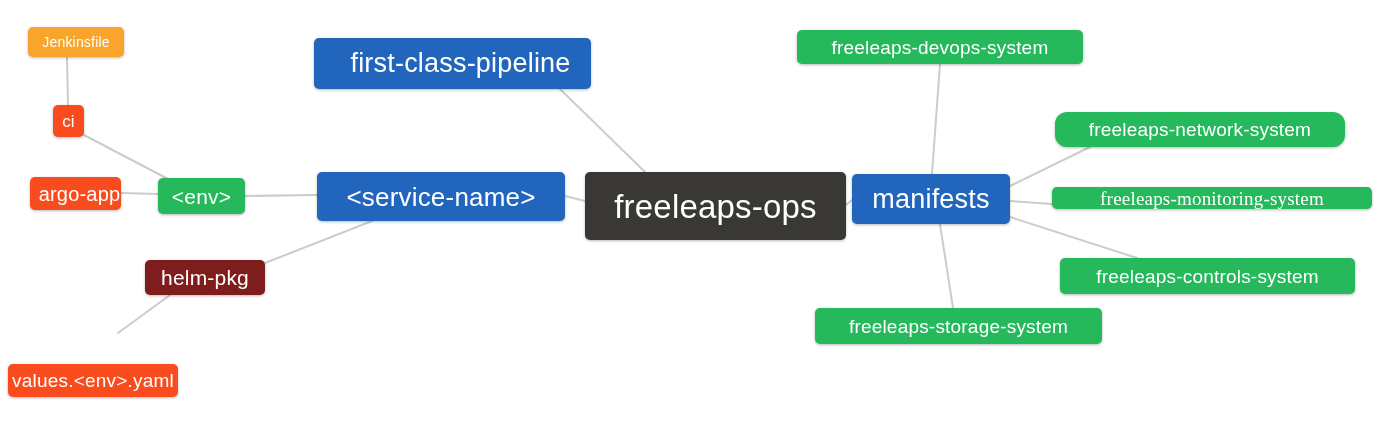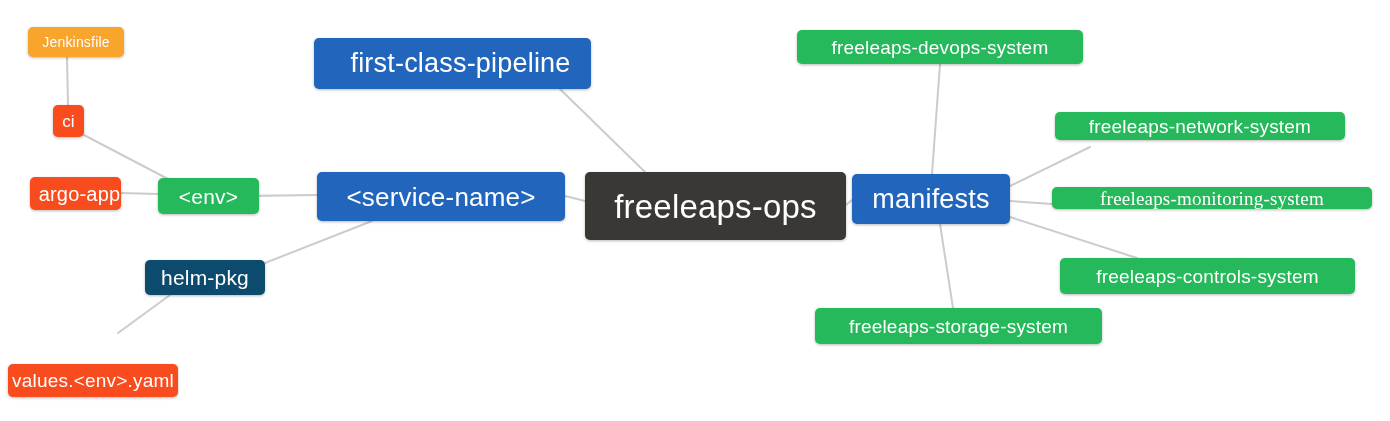--- a/index.html
+++ b/index.html
@@ -60,45 +60,45 @@
   <div>
       <div class="node" style="left: 28px; top: 27px; width: 96px; height: 30px; background: rgb(249, 164, 42); font-size: 14px; color: rgb(255, 255, 255);">
         <span>Jenkinsfile</span>
       </div>
       <div class="node" style="left: 53px; top: 105px; width: 31px; height: 32px; background: rgb(248, 76, 30); font-size: 17px; color: rgb(255, 255, 255);">
         <span>ci</span>
       </div>
       <div class="node" style="left: 30px; top: 177px; width: 91px; height: 33px; background: rgb(248, 76, 30); font-size: 20px; color: rgb(255, 255, 255); padding-left: 8px;">
         <span>argo-app</span>
       </div>
-      <div class="node" style="left: 158px; top: 178px; width: 101px; height: 36px; background: rgb(38, 185, 92); font-size: 21px; color: rgb(255, 255, 255);">
+      <div class="node" style="left: 158px; top: 178px; width: 87px; height: 36px; background: rgb(38, 185, 92); font-size: 21px; color: rgb(255, 255, 255);">
         <span>&lt;env&gt;</span>
       </div>
-      <div class="node" style="left: 145px; top: 260px; width: 120px; height: 35px; background: #0c4a6e; font-size: 21px; color: rgb(255, 255, 255); align-items: center;">
+      <div class="node" style="left: 145px; top: 260px; width: 120px; height: 35px; background: #7f1d1d; font-size: 21px; color: rgb(255, 255, 255); align-items: center;">
         <span>helm-pkg</span>
       </div>
       <div class="node" style="left: 8px; top: 333px; width: 170px; height: 33px; background: rgb(248, 76, 30); font-size: 19px; color: rgb(255, 255, 255); margin-top: 31px;">
         <span>values.&lt;env&gt;.yaml</span>
       </div>
       <div class="node" style="left: 314px; top: 38px; width: 277px; height: 51px; background: rgb(33, 102, 188); font-size: 27px; color: rgb(255, 255, 255); padding-left: 16px;">
         <span>first-class-pipeline</span>
       </div>
       <div class="node" style="left: 317px; top: 172px; width: 248px; height: 49px; background: rgb(33, 102, 188); font-size: 26px; color: rgb(255, 255, 255);">
         <span>&lt;service-name&gt;</span>
       </div>
       <div class="node" style="left: 585px; top: 172px; width: 261px; height: 68px; background: rgb(58, 56, 53); font-size: 33px; color: rgb(255, 255, 255);">
         <span>freeleaps-ops</span>
       </div>
       <div class="node" style="left: 852px; top: 174px; width: 158px; height: 50px; background: rgb(33, 102, 188); font-size: 27px; color: rgb(255, 255, 255);">
         <span>manifests</span>
       </div>
       <div class="node" style="left: 797px; top: 30px; width: 286px; height: 34px; background: rgb(38, 185, 92); font-size: 19px; color: rgb(255, 255, 255);">
         <span>freeleaps-devops-system</span>
       </div>
-      <div class="node" style="left: 1055px; top: 112px; width: 290px; height: 28px; background: rgb(38, 185, 92); font-size: 19px; color: rgb(255, 255, 255);">
+      <div class="node" style="left: 1055px; top: 112px; width: 290px; height: 35px; background: rgb(38, 185, 92); font-size: 19px; color: rgb(255, 255, 255); border-radius: 12px;">
         <span>freeleaps-network-system</span>
       </div>
       <div class="node" style="left: 1052px; top: 187px; width: 320px; height: 22px; background: rgb(38, 185, 92); font-size: 19px; color: rgb(255, 255, 255); font-family: Liberation Serif, serif;">
         <span>freeleaps-monitoring-system</span>
       </div>
       <div class="node" style="left: 1060px; top: 258px; width: 295px; height: 36px; background: rgb(38, 185, 92); font-size: 19px; color: rgb(255, 255, 255);">
         <span>freeleaps-controls-system</span>
       </div>
       <div class="node" style="left: 815px; top: 308px; width: 287px; height: 36px; background: rgb(38, 185, 92); font-size: 19px; color: rgb(255, 255, 255);">
         <span>freeleaps-storage-system</span>

